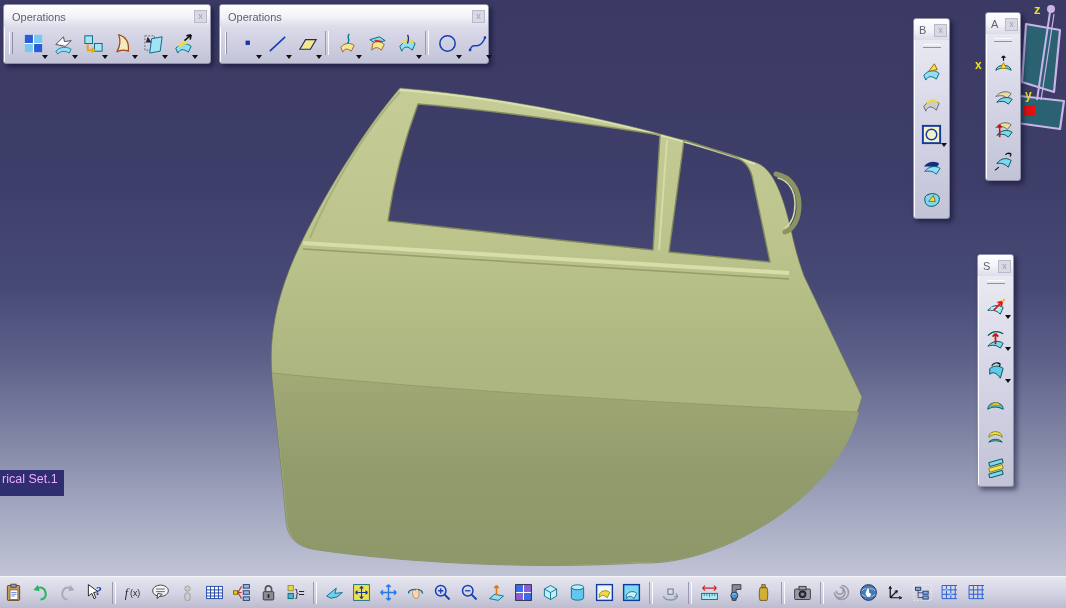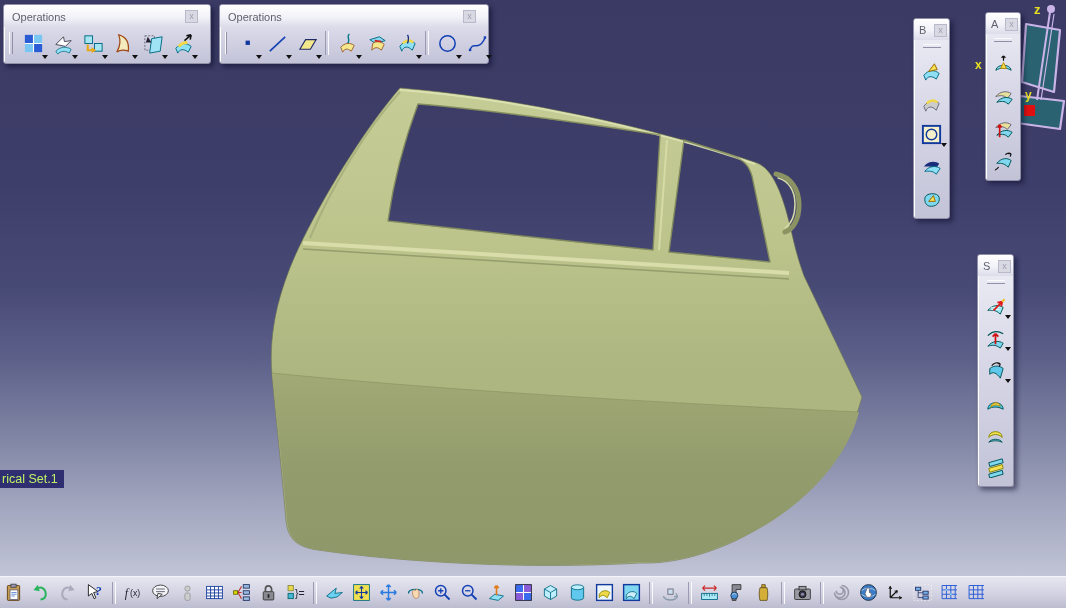--- a/index.html
+++ b/index.html
@@ -17,21 +17,21 @@
   .door-svg{position:absolute;left:0;top:0;}
   
   .fbar{
     position:absolute;
     background:linear-gradient(180deg,#eeeef6 0%,#d8d8e8 45%,#c3c3d8 100%);
     border:1px solid #8f8fa8;border-radius:3px;
     box-shadow:3px 3px 5px rgba(8,8,40,.5), inset 1px 1px 0 #ffffff;
     z-index:30;
   }
   .ttitle{
-    display:flex;align-items:center;height:21px;padding:1px 12px 0 8px;
+    display:flex;align-items:center;height:21px;padding:1px 3px 0 8px;
     font-size:11px;color:#5f5f6e;
     background:linear-gradient(180deg,#ffffff 0%,#f2f2f8 55%,#dcdcea 100%);
     border-radius:3px 3px 0 0;
   }
   .vtitle{height:20px;padding:1px 2px 0 5px;}
   .closebtn{
     margin-left:auto;width:13px;height:13px;border:1px solid #b9b9cc;
     background:#d9d9e4;color:#9d9db0;font-size:9px;line-height:11px;
     text-align:center;padding:0;cursor:default;font-family:"Liberation Sans",sans-serif;
   }
@@ -57,22 +57,22 @@
     position:absolute;left:0;right:0;bottom:0;height:31px;z-index:40;
     background:linear-gradient(180deg,#e6e6f0 0%,#d2d2e2 55%,#bcbcd0 100%);
     border-top:1px solid #f4f4fa;
     display:flex;align-items:center;padding:0 0 0 0;overflow:hidden;
   }
   .btoolbar .tbtn{width:27px;height:27px;}
   .bsep{width:2px;height:22px;border-left:1px solid #9a9ab0;border-right:1px solid #fafafd;margin:0 4px;flex:none;}
   
   .geo-label{
     position:absolute;left:0;top:470px;z-index:20;
-    background:#2e2e70;color:#bef264;font-size:12.5px;
-    padding:2px 6px 2px 2px;white-space:nowrap;
+    background:#2e2e70;color:#f0abfc;font-size:12.5px;
+    padding:2px 6px 10px 2px;white-space:nowrap;
   }
   .compass{position:absolute;right:0;top:0;width:54px;height:145px;z-index:10;}
   .axis-x-label{
     position:absolute;left:975px;top:58px;z-index:9;color:#e8e020;
     font-size:12px;font-weight:bold;
   }
 </style>
 </head>
 <body>
 

